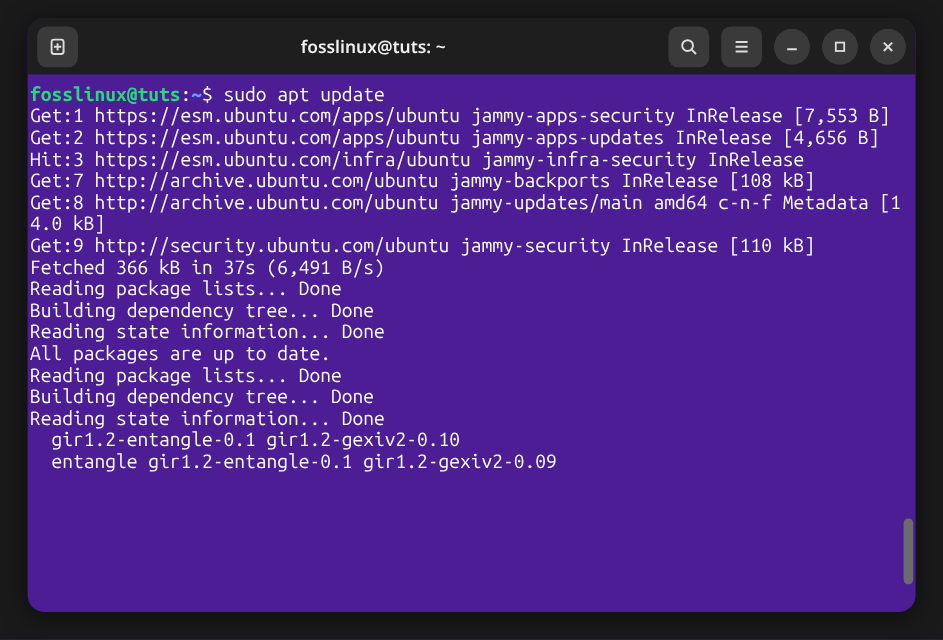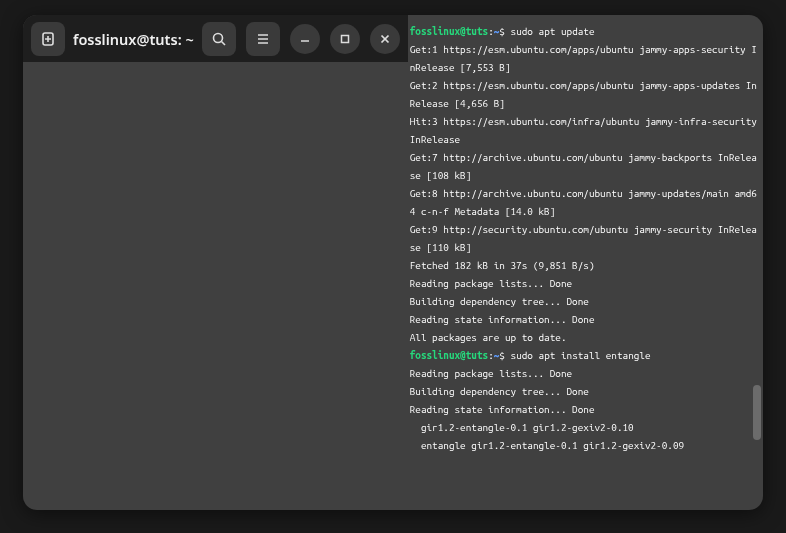--- a/index.html
+++ b/index.html
@@ -11,27 +11,27 @@
       background: #1a1a1a;
       display: flex;
       align-items: flex-start;
       justify-content: center;
       width: 786px;
       height: 533px;
       overflow: hidden;
       padding-top: 15px;
     }
     .window {
-      background: #404040;
+      background: #4c1d95;
       border-radius: 14px;
       width: 740px;
       height: 495px;
       overflow: hidden;
       display: flex;
-      flex-direction: row;
+      flex-direction: column;
       box-shadow: 0 4px 20px rgba(0,0,0,0.5);
       position: relative;
       justify-content: center;
     }
     .titlebar {
       background: #1e1e1e;
       height: 47px;
       display: flex;
       align-items: center;
       padding: 0 8px;
@@ -64,21 +64,21 @@
     .titlebar-right {
       display: flex;
       gap: 10px;
       align-items: center;
     }
     .content {
       flex: 1;
       padding: 8px 0 0 0;
       overflow: hidden;
       font-family: "Ubuntu Mono", "Consolas", monospace;
-      font-size: 10px;
+      font-size: 16px;
       line-height: 18px;
       position: relative;
     }
     .content-inner {
       padding: 0 2px;
     }
     .line {
       white-space: pre-wrap;
       color: #ffffff;
       word-break: break-all;
@@ -161,26 +161,25 @@
 
   <div class="content">
     <div class="content-inner">
     <div class="line"><span class="prompt-user">fosslinux@tuts</span><span class="prompt-colon">:</span><span class="prompt-tilde">~</span><span class="prompt-dollar">$</span> <span class="cmd">sudo apt update</span></div>
     <div class="line">Get:1 https://esm.ubuntu.com/apps/ubuntu jammy-apps-security InRelease [7,553 B]</div>
     <div class="line">Get:2 https://esm.ubuntu.com/apps/ubuntu jammy-apps-updates InRelease [4,656 B]</div>
     <div class="line">Hit:3 https://esm.ubuntu.com/infra/ubuntu jammy-infra-security InRelease</div>
     <div class="line">Get:7 http://archive.ubuntu.com/ubuntu jammy-backports InRelease [108 kB]</div>
     <div class="line">Get:8 http://archive.ubuntu.com/ubuntu jammy-updates/main amd64 c-n-f Metadata [14.0 kB]</div>
     <div class="line">Get:9 http://security.ubuntu.com/ubuntu jammy-security InRelease [110 kB]</div>
-    <div class="line">Fetched 182 kB in 37s (9,851 B/s)</div>
+    <div class="line">Fetched 366 kB in 37s (6,491 B/s)</div>
     <div class="line">Reading package lists... Done</div>
     <div class="line">Building dependency tree... Done</div>
     <div class="line">Reading state information... Done</div>
     <div class="line">All packages are up to date.</div>
-    <div class="line"><span class="prompt-user">fosslinux@tuts</span><span class="prompt-colon">:</span><span class="prompt-tilde">~</span><span class="prompt-dollar">$</span> <span class="cmd">sudo apt install entangle</span></div>
     <div class="line">Reading package lists... Done</div>
     <div class="line">Building dependency tree... Done</div>
     <div class="line">Reading state information... Done</div>
     <div class="line">  gir1.2-entangle-0.1 gir1.2-gexiv2-0.10</div>
     <div class="line">  entangle gir1.2-entangle-0.1 gir1.2-gexiv2-0.09</div>
     </div>
     <div class="scrollbar"></div>
   </div>
 </div>
 

